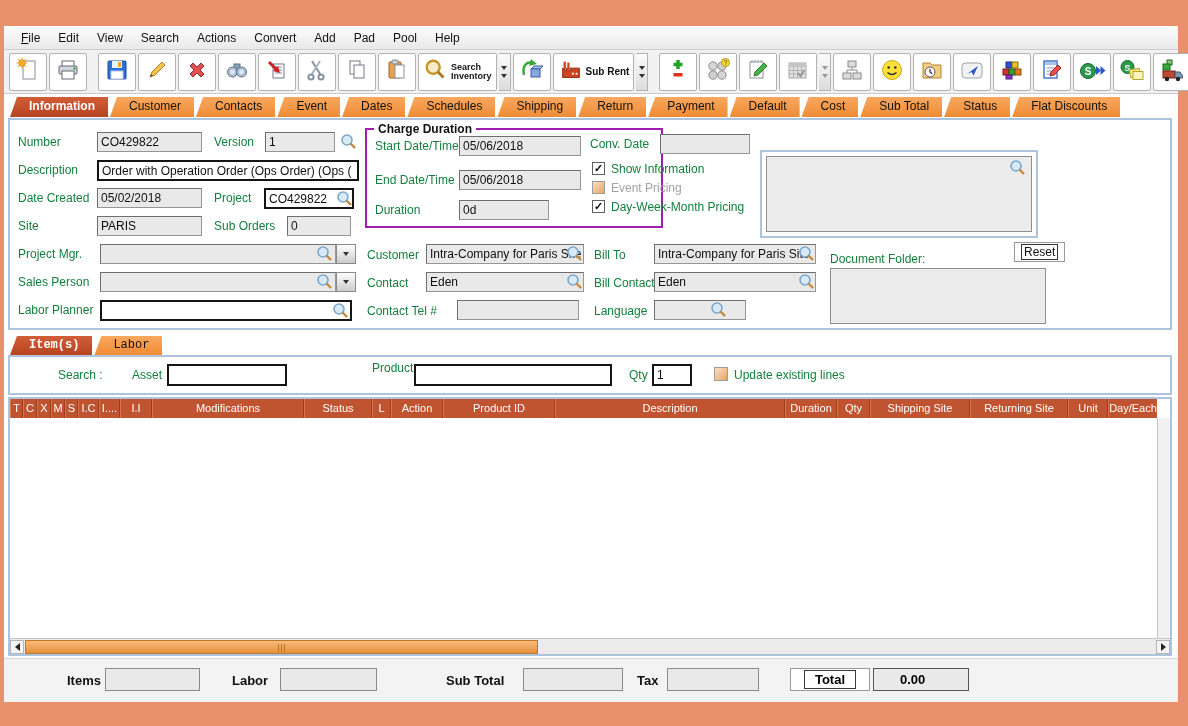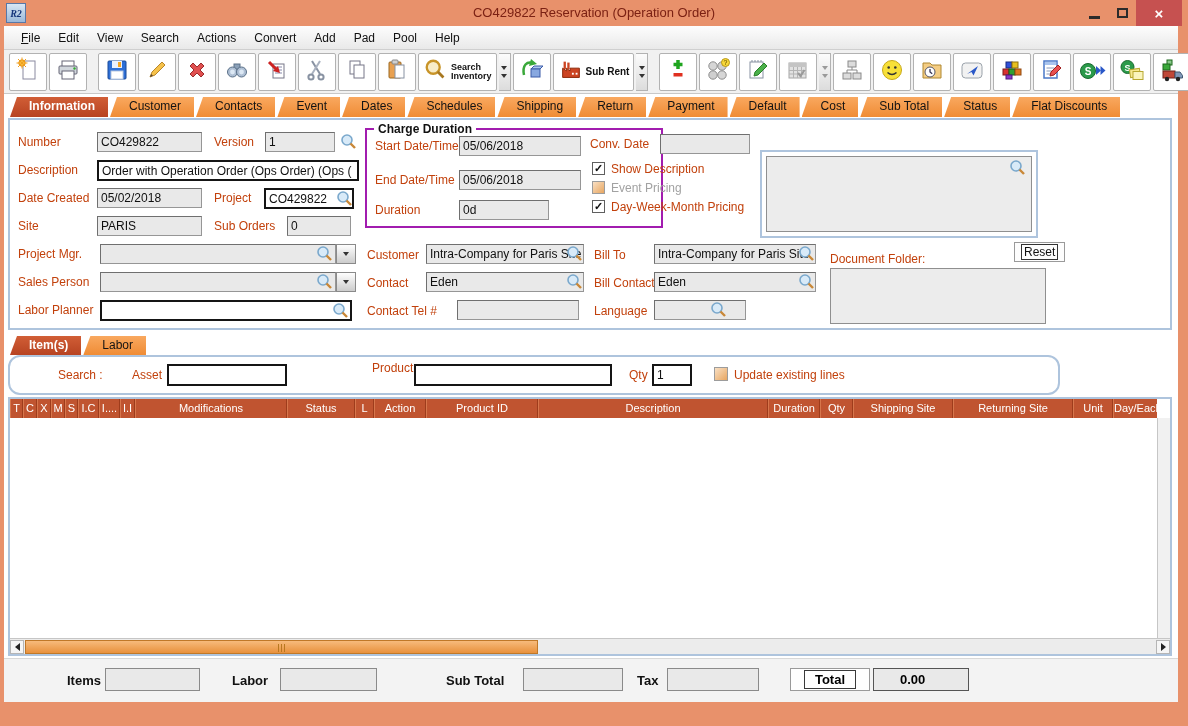--- a/index.html
+++ b/index.html
@@ -26,21 +26,21 @@
   .tbtn .cap{font-size:9px;font-weight:bold;color:#111;line-height:9px;text-align:left;white-space:nowrap;}
   .tb-drop{width:12px;height:38px;flex:0 0 auto;background:linear-gradient(#fcfcfc,#dcdcdc);border:1px solid #b2b2b2;border-left:none;margin-right:2px;display:flex;flex-direction:column;align-items:center;justify-content:center;gap:4px;}
   .tri-down{width:0;height:0;border-left:3px solid transparent;border-right:3px solid transparent;border-top:4px solid #333;}
   .tb-gap{width:9px;flex:0 0 auto;}
   
   .main{flex:1;position:relative;background:#fff;overflow:hidden;}
   .tabs{position:absolute;display:flex;height:20px;}
   .tab{height:20px;line-height:19px;padding:0 13px 0 19px;background:linear-gradient(#f9a85f,#ef8c35);color:#131313;font-size:12px;margin-right:2px;clip-path:polygon(7px 0,100% 0,100% 100%,0 100%);white-space:nowrap;}
   .tab.selected{background:linear-gradient(#d15e36,#b74322);color:#fff;font-weight:bold;}
   .panel{position:absolute;border:2px solid #aec4dd;background:#fff;}
-  .lbl{position:absolute;font-size:12px;color:#c2410c;white-space:nowrap;}
+  .lbl{position:absolute;font-size:12px;color:#15803d;white-space:nowrap;}
   .lbl.dis{color:#a2a2a2;}
   .fld{position:absolute;font-size:12px;color:#101010;background:#e9e9e9;border:1px solid #7d7d7d;border-color:#6f6f6f #969696 #969696 #6f6f6f;padding:2px 3px 0;overflow:hidden;white-space:nowrap;height:20px;}
   .fld.edit{background:#fff;border:2px solid #151515;height:21px;}
   .combo-btn{position:absolute;width:20px;height:20px;background:linear-gradient(#fefefe,#cccccc);border:1px solid #8a8a8a;display:flex;align-items:center;justify-content:center;}
   .mag{position:absolute;width:17px;height:17px;}
   .group{position:absolute;border:2px solid #a21caf;background:#fff;}
   .group-title{position:absolute;top:-8px;left:7px;background:#fff;font-weight:bold;font-size:12px;padding:0 4px;color:#111;}
   .cb{position:absolute;width:13px;height:13px;border:1px solid #5f5f5f;background:#fff;font-size:11px;line-height:11px;text-align:center;}
   .cb.checked::after{content:"\2713";color:#111;font-weight:bold;}
   .cb.orange{background:linear-gradient(135deg,#f9e0c4,#e8a660);border-color:#9c9c9c;}
@@ -68,35 +68,20 @@
   .ffld{position:absolute;top:9px;height:23px;background:#e9e9e9;border:1px solid #8a8a8a;font-size:13px;padding:3px 5px 0;}
   .total-box{position:absolute;top:9px;height:23px;background:#fff;border:1px solid #9a9a9a;display:flex;align-items:center;justify-content:center;padding:1px;}
   .total-box span{border:1px solid #3a3a3a;padding:0 10px;font-size:13px;font-weight:bold;line-height:17px;}
   .total-val{font-weight:bold;border-color:#555;}
 </style>
 </head>
 <body>
 
 <div class="window">
 
-  <div class="titlebar">
-    <div class="app-icon">R2</div>
-    <div class="title-text">CO429822 Reservation (Operation Order)</div>
-    <div class="win-btns">
-      <div class="win-btn">
-          <div class="min-glyph"></div>
-        </div>
-      <div class="win-btn">
-          <div class="max-glyph"></div>
-        </div>
-      <div class="close-btn">
-          <span>×</span>
-        </div>
-    </div>
-  </div>
 
   <div class="chrome">
 
     <div class="menubar">
       <span class="menu-item file">File</span>
       <span class="menu-item">Edit</span>
       <span class="menu-item">View</span>
       <span class="menu-item">Search</span>
       <span class="menu-item">Actions</span>
       <span class="menu-item">Convert</span>
@@ -426,21 +411,21 @@
               <line x1="10.5" y1="10.5" x2="15" y2="15" stroke="#c98838" stroke-width="2.4"></line>
             </svg></span>
 
         <div class="lbl" style="left:357px;top:184px;">Contact Tel #</div>
         <div class="fld" style="left:447px;top:180px;width:122px;"></div>
 
         <div class="lbl" style="left:580px;top:17px;">Conv. Date</div>
         <div class="fld" style="left:650px;top:14px;width:90px;"></div>
 
         <div class="cb checked" style="left:582px;top:42px;"></div>
-        <div class="lbl" style="left:601px;top:42px;">Show Description</div>
+        <div class="lbl" style="left:601px;top:42px;">Show Information</div>
         <div class="cb orange" style="left:582px;top:61px;"></div>
         <div class="lbl dis" style="left:601px;top:61px;">Event Pricing</div>
         <div class="cb checked" style="left:582px;top:80px;"></div>
         <div class="lbl" style="left:601px;top:80px;">Day-Week-Month Pricing</div>
 
         <div class="lbl" style="left:584px;top:128px;">Bill To</div>
         <div class="fld" style="left:644px;top:124px;width:162px;">Intra-Company for Paris Site</div>
         <span class="mag" style="left:788px;top:125px;"><svg width="17" height="17" viewBox="0 0 17 17">
               <circle cx="7" cy="7" r="5" fill="#d8eaf8" stroke="#7aa8cc" stroke-width="1.6"></circle>
               <line x1="10.5" y1="10.5" x2="15" y2="15" stroke="#c98838" stroke-width="2.4"></line>
@@ -468,57 +453,57 @@
               </svg></span>
         </div>
 
         <div class="lbl" style="left:820px;top:132px;">Document Folder:</div>
         <div class="reset-btn" style="left:1004px;top:122px;">
             <span>Reset</span>
           </div>
         <div class="memo" style="left:820px;top:148px;width:216px;height:56px;"></div>
       </div>
 
-      <div class="tabs" style="left:6px;top:242px;height:19px;">
+      <div class="tabs" style="left:6px;top:242px;height:19px;font-family:Liberation Mono, monospace;">
         <div class="tab selected" style="height:19px;line-height:18px;">Item(s)</div>
         <div class="tab" style="height:19px;line-height:18px;">Labor</div>
       </div>
 
-      <div class="panel" style="left:4px;top:261px;width:1052px;height:40px;border-radius:12px;">
+      <div class="panel" style="left:4px;top:261px;width:1164px;height:40px;">
         <div class="lbl" style="left:48px;top:11px;">Search :</div>
         <div class="lbl" style="left:122px;top:11px;">Asset</div>
         <div class="fld edit" style="left:157px;top:7px;width:120px;height:22px;"></div>
         <div class="lbl" style="left:362px;top:4px;">Product</div>
         <div class="fld edit" style="left:404px;top:7px;width:198px;height:22px;"></div>
         <div class="lbl" style="left:619px;top:11px;">Qty</div>
         <div class="fld edit" style="left:642px;top:7px;width:40px;height:22px;">1</div>
         <div class="cb orange" style="left:704px;top:10px;width:14px;height:14px;"></div>
         <div class="lbl" style="left:724px;top:11px;">Update existing lines</div>
       </div>
 
       <div class="panel" style="left:4px;top:303px;width:1164px;height:259px;">
         <div class="thead">
           <div class="th" style="width:13px;">T</div>
           <div class="th" style="width:14px;">C</div>
           <div class="th" style="width:14px;">X</div>
           <div class="th" style="width:14px;">M</div>
           <div class="th" style="width:13px;">S</div>
           <div class="th" style="width:21px;">I.C</div>
           <div class="th" style="width:21px;">I....</div>
-          <div class="th" style="width:15px;">I.I</div>
+          <div class="th" style="width:32px;">I.I</div>
           <div class="th" style="width:152px;">Modifications</div>
           <div class="th" style="width:68px;">Status</div>
           <div class="th" style="width:19px;">L</div>
           <div class="th" style="width:52px;">Action</div>
           <div class="th" style="width:112px;">Product ID</div>
           <div class="th" style="width:230px;">Description</div>
           <div class="th" style="width:52px;">Duration</div>
           <div class="th" style="width:33px;">Qty</div>
           <div class="th" style="width:100px;">Shipping Site</div>
-          <div class="th" style="width:120px;">Returning Site</div>
+          <div class="th" style="width:98px;">Returning Site</div>
           <div class="th" style="width:40px;">Unit</div>
           <div class="th fill">Day/Each</div>
         </div>
         <div style="position:absolute;left:0;top:19px;right:13px;bottom:16px;background:#fff;"></div>
         <div class="vtrack"></div>
         <div class="hscroll">
           <div class="harrow left">
               <div class="tri-l"></div>
             </div>
           <div class="hthumb">

